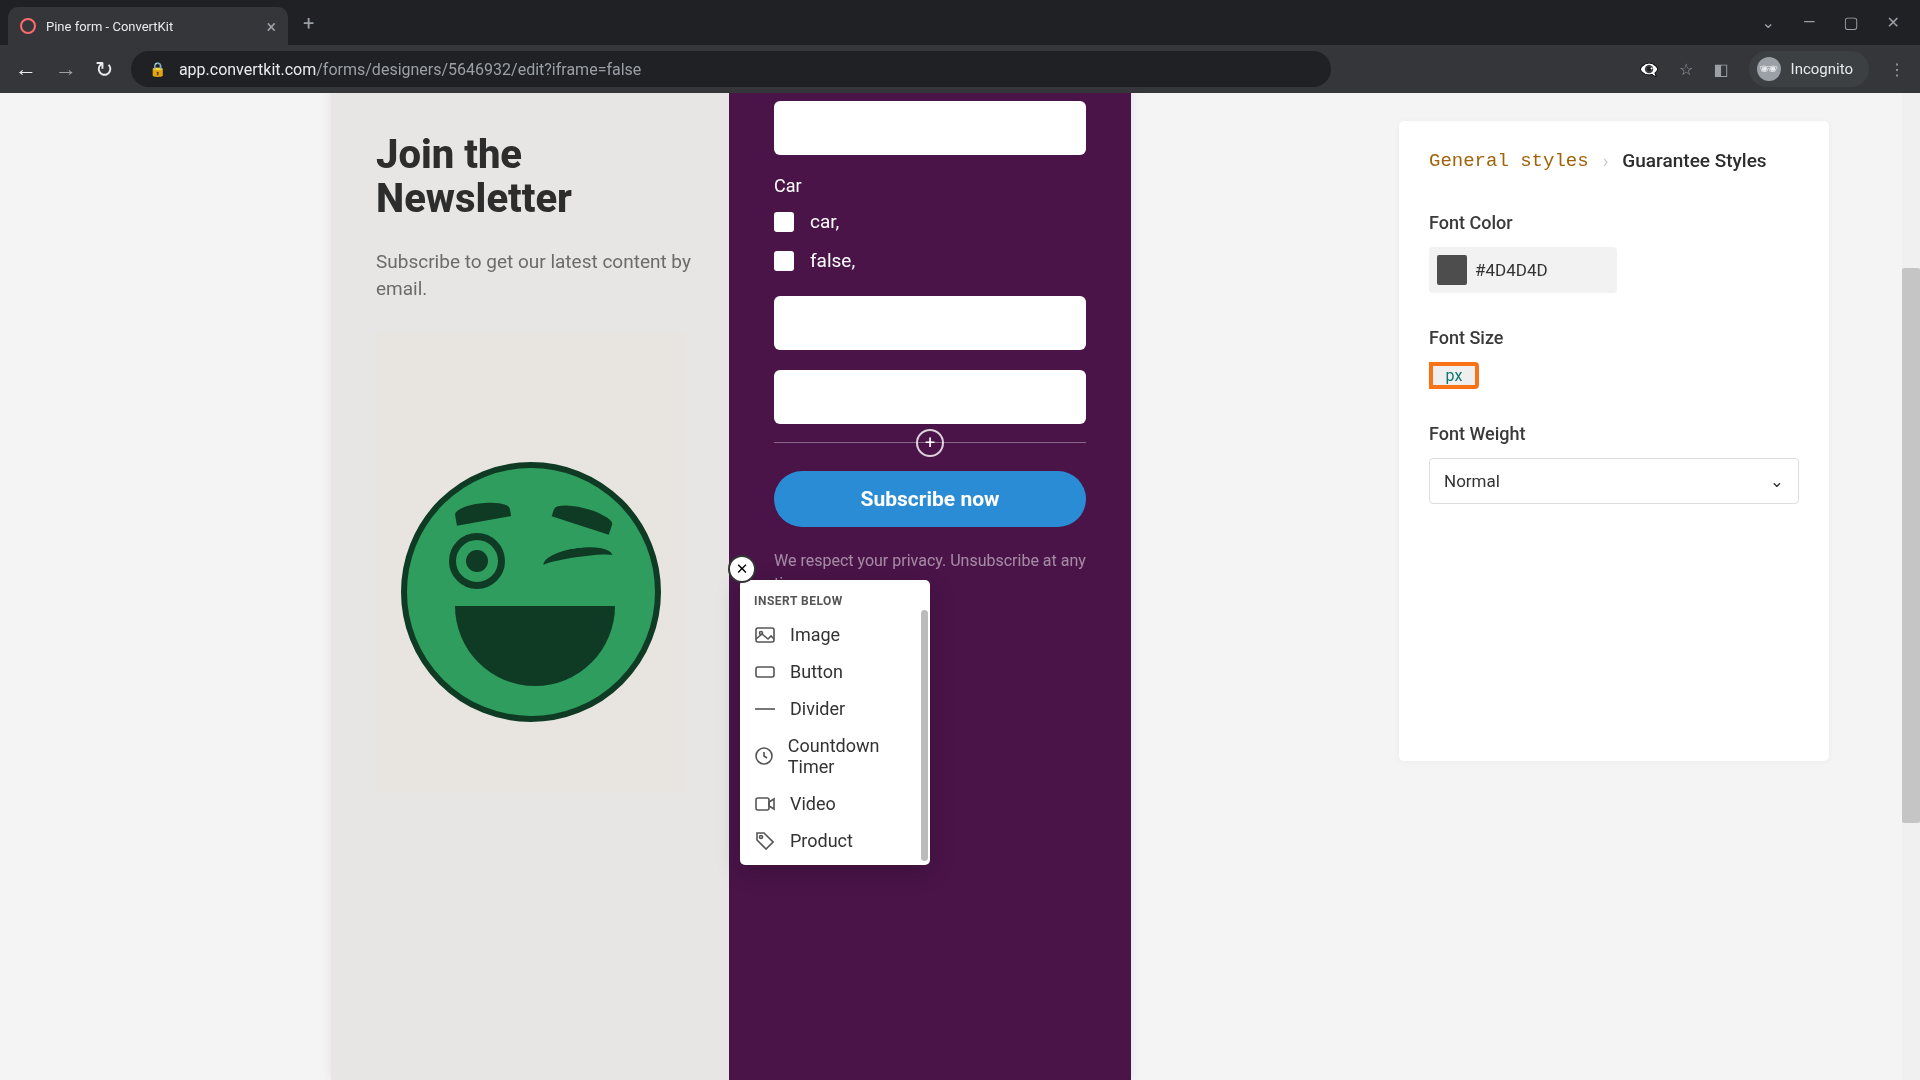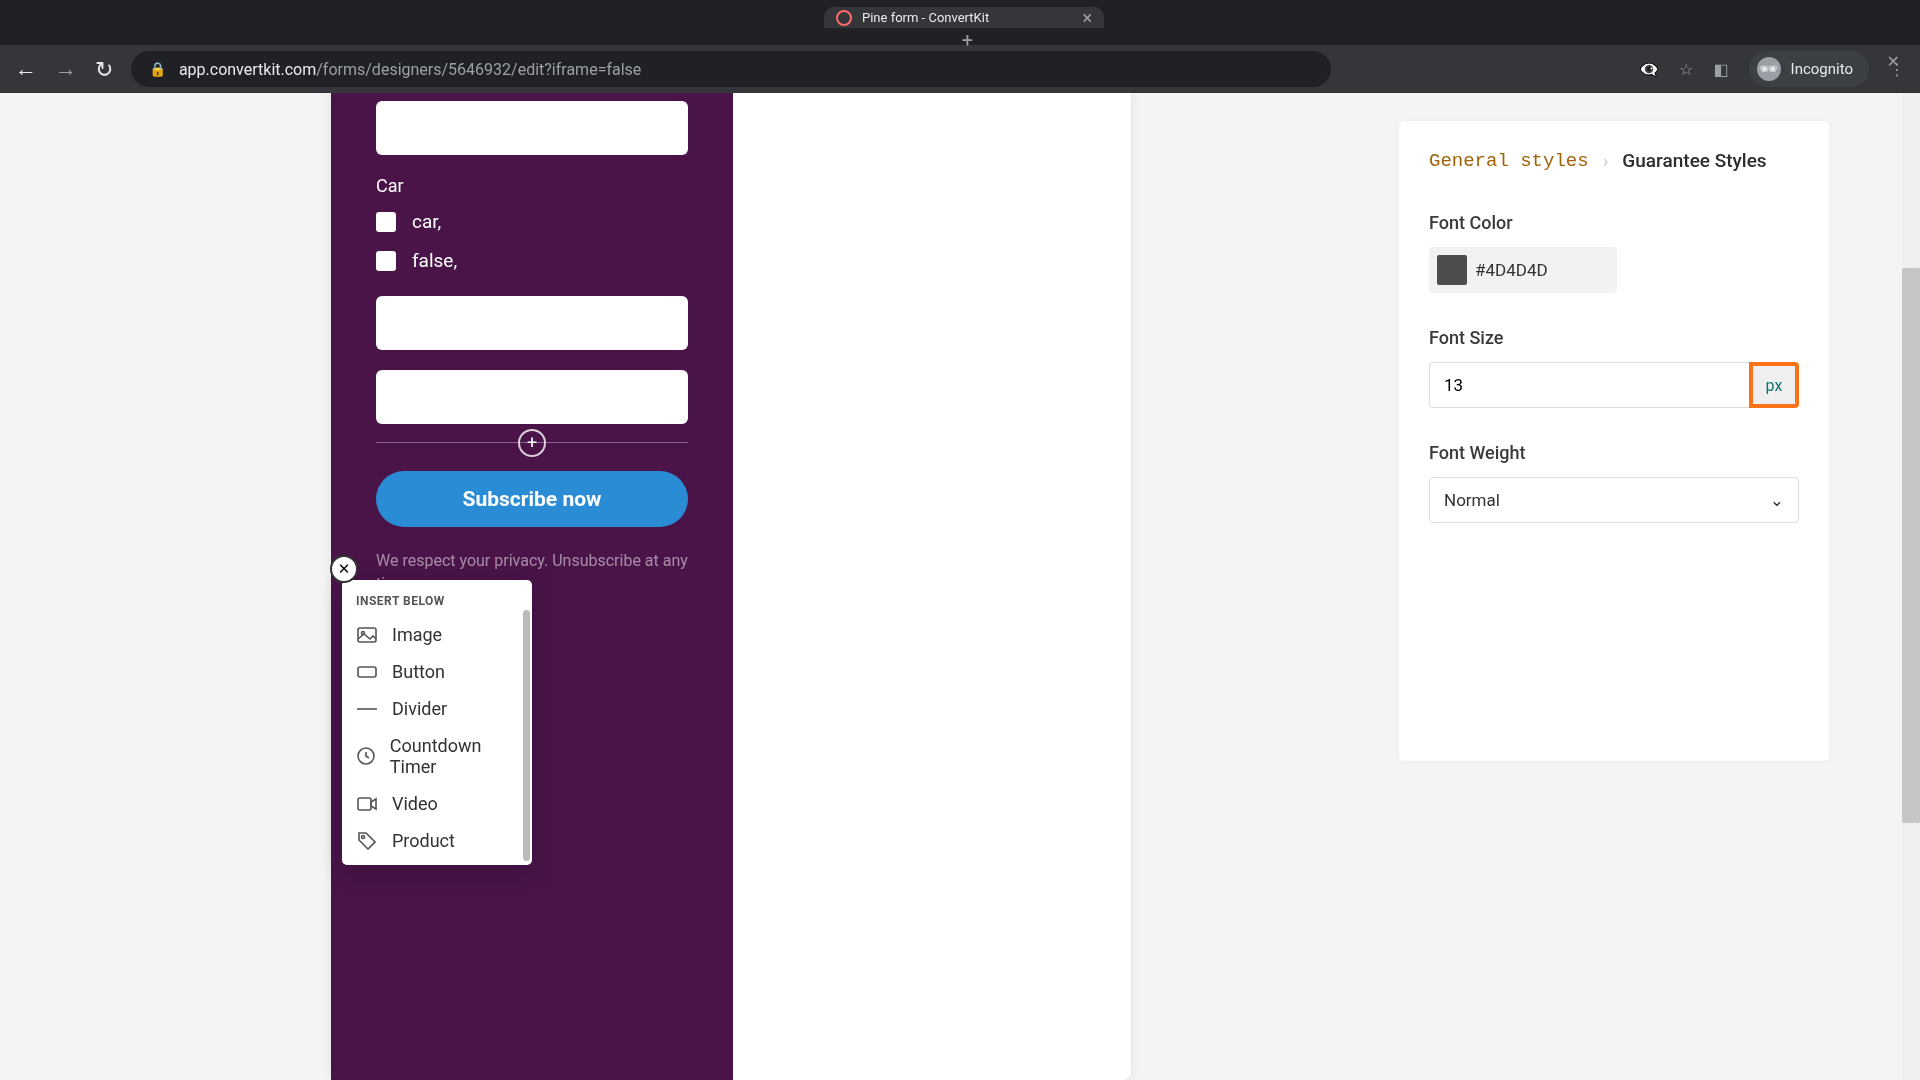--- a/index.html
+++ b/index.html
@@ -1,18 +1,18 @@
 <!DOCTYPE html>
 <html><head>
   <meta charset="utf-8">
   <style>
     * { margin: 0; padding: 0; box-sizing: border-box; font-family: -apple-system, BlinkMacSystemFont, "Segoe UI", Roboto, sans-serif; }
     body { background: #202124; width: 1920px; height: 1080px; overflow: hidden; }
     
-    .browser-chrome { background: #202124; height: 45px; display: flex; align-items: center; flex-direction: column; }
+    .browser-chrome { background: #202124; height: 45px; display: flex; align-items: center; }
     .tab { background: #35363a; height: 38px; border-radius: 10px 10px 0 0; display: flex; align-items: center; padding: 0 12px; margin-left: 8px; gap: 10px; width: 280px; margin-top: 7px; }
     .tab-favicon { width: 16px; height: 16px; border: 2px solid #ff6b6b; border-radius: 50%; }
     .tab-title { color: #e8eaed; font-size: 13px; flex: 1; white-space: nowrap; overflow: hidden; }
     .tab-close { color: #9aa0a6; font-size: 18px; cursor: pointer; }
     .new-tab { color: #9aa0a6; font-size: 20px; margin-left: 15px; cursor: pointer; }
     .window-controls { margin-left: auto; display: flex; gap: 28px; padding-right: 20px; color: #9aa0a6; }
     .wc-item { cursor: pointer; font-size: 16px; }
 
     .addr-bar { background: #35363a; height: 48px; display: flex; align-items: center; padding: 0 15px; gap: 18px; }
     .nav-btn { color: #9aa0a6; font-size: 22px; cursor: pointer; }
@@ -123,20 +123,33 @@
       <span class="incog-icon">🕶</span>
       <span>Incognito</span>
     </div>
     <span>⋮</span>
   </div>
 </div>
 
 <div class="page">
   <div class="canvas-area">
     <div class="form-card">
+      <div class="left-pane">
+        <h1 class="heading">Join the Newsletter</h1>
+        <p class="subtext">Subscribe to get our latest content by email.</p>
+        <div class="hero-image">
+          <div class="smiley">
+            <div class="brow-l"></div>
+              <div class="brow-r"></div>
+            <div class="eye-left"></div>
+              <div class="wink"></div>
+            <div class="mouth"></div>
+          </div>
+        </div>
+      </div>
       <div class="right-pane">
         <input class="text-input" style="">
         <span class="field-label">Car</span>
         <div class="chk-row">
           <div class="chk"></div>
           <span class="chk-label">car,</span>
         </div>
         <div class="chk-row">
           <div class="chk"></div>
           <span class="chk-label">false,</span>
@@ -224,21 +237,20 @@
       <span class="crumb-sep">›</span>
       <span class="crumb-2">Guarantee Styles</span>
     </div>
     <div class="prop-label">Font Color</div>
     <div class="color-row">
       <div class="swatch"></div>
       <span class="hex">#4D4D4D</span>
     </div>
     <div class="prop-label">Font Size</div>
     <div class="size-row">
-      <input class="size-input" value="13" style="">
       <div class="unit">px</div>
     </div>
     <div class="prop-label">Font Weight</div>
     <div class="weight-select">
       <span>Normal</span>
       <span>⌄</span>
     </div>
   </div>
 
   <div class="main-scroll">

